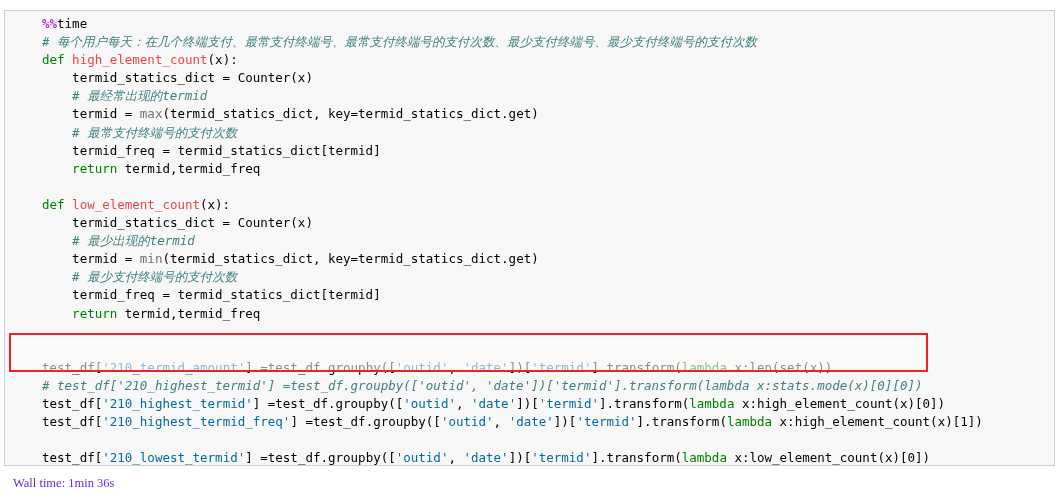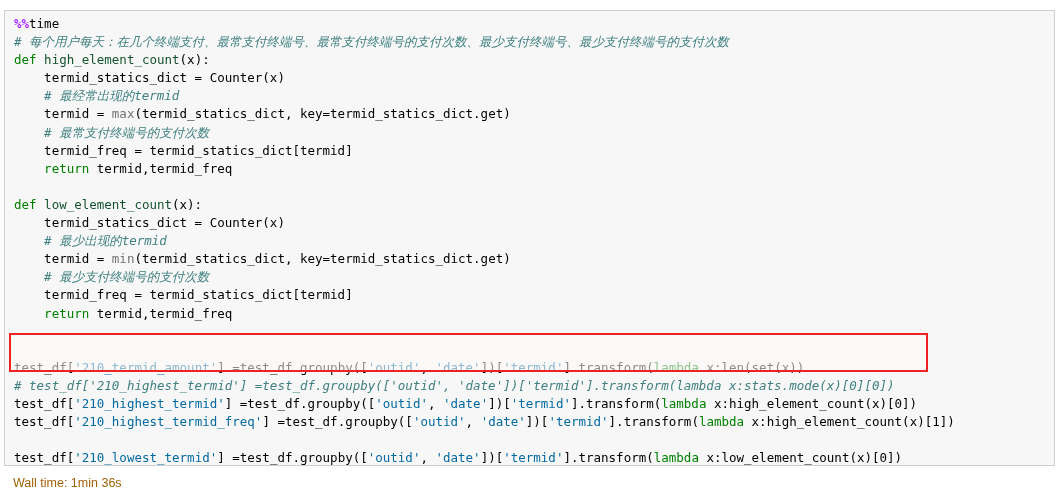--- a/index.html
+++ b/index.html
@@ -27,20 +27,21 @@
     position: absolute;
     left: 4px;
     top: 10px;
     width: 1051px;
     height: 456px;
     box-sizing: border-box;
     background: #f7f7f7;
     border: 1px solid #cfcfcf;
     border-left: 1px solid #cfcfcf;
     overflow: hidden;
+    padding-left: 28px;
   }
 
   .code {
     position: relative;
     padding: 4px 0 0 9px;
     font-family: "DejaVu Sans Mono", "Liberation Mono", monospace;
     font-size: 12.5px;
     line-height: 18.1px;
     color: #000000;
     white-space: pre;
@@ -50,21 +51,21 @@
     white-space: pre;
     height: 18.1px;
     font-size: 12.5px;
   }
 
   
   .tok-magic    { color: #aa22ff; font-weight: bold; }
   .tok-magic-t  { color: #000000; }
   .tok-comment  { color: #408080; font-style: italic; }
   .tok-kw       { color: #008000; font-weight: normal; }
-  .tok-def      { color: #14532d; }
+  .tok-def      { color: #ef4444; }
   .tok-builtin  { color: #737373; }
   .tok-str      { color: #0369a1; }
   .tok-plain    { color: #000000; }
 
   
   .redbox {
     position: absolute;
     left: 9px;
     top: 333px;
     width: 919px;
@@ -78,24 +79,24 @@
   
   .cell-output {
     position: absolute;
     left: 4px;
     top: 474px;
     width: 1051px;
     height: 26px;
     background: #ffffff;
   }
   .output-text {
-    font-family: Liberation Sans, sans-serif;
+    font-family: Liberation Serif, serif;
     font-size: 12.5px;
     line-height: 18px;
-    color: #a16207;
+    color: #6d28d9;
     padding-left: 9px;
     white-space: pre;
   }
 </style>
 </head>
 <body>
 
 <div class="notebook">
 
   <div class="cell-input">

